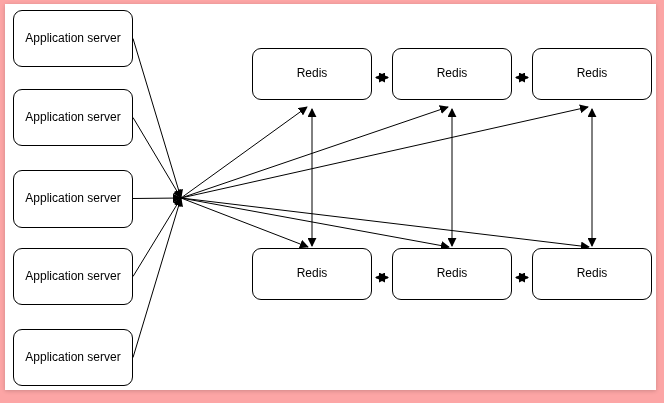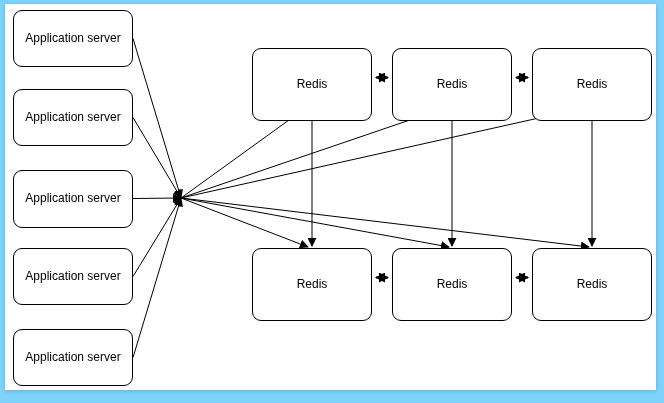--- a/index.html
+++ b/index.html
@@ -4,21 +4,21 @@
 <style>
   * { margin: 0; padding: 0; box-sizing: border-box; }
   body {
     font-family: "Liberation Sans", sans-serif;
     background: #d8d8d8;
   }
   .page {
     position: relative;
     width: 664px;
     height: 403px;
-    background: #7dd3fc;
+    background: #fca5a5;
     overflow: hidden;
   }
   .canvas {
     position: absolute;
     left: 5px;
     top: 4px;
     width: 651px;
     height: 386px;
     background: #ffffff;
     box-shadow: 0 1px 4px rgba(0,0,0,0.18);
@@ -39,21 +39,21 @@
     border-radius: 9px;
     display: flex;
     align-items: center;
     justify-content: center;
     font-size: 12px;
     color: #000000;
     text-align: center;
     line-height: 1.1;
   }
   .node.app { height: 57px; left: 13px; }
-  .node.redis { height: 73px; }
+  .node.redis { height: 52px; }
   .app-1 { top: 10px; }
   .app-2 { top: 89px; }
   .app-3 { top: 170px; height: 58px !important; }
   .app-4 { top: 248px; }
   .app-5 { top: 329px; }
   .redis-top    { top: 48px; }
   .redis-bottom { top: 248px; }
   .rcol-1 { left: 252px; }
   .rcol-2 { left: 392px; }
   .rcol-3 { left: 532px; }

